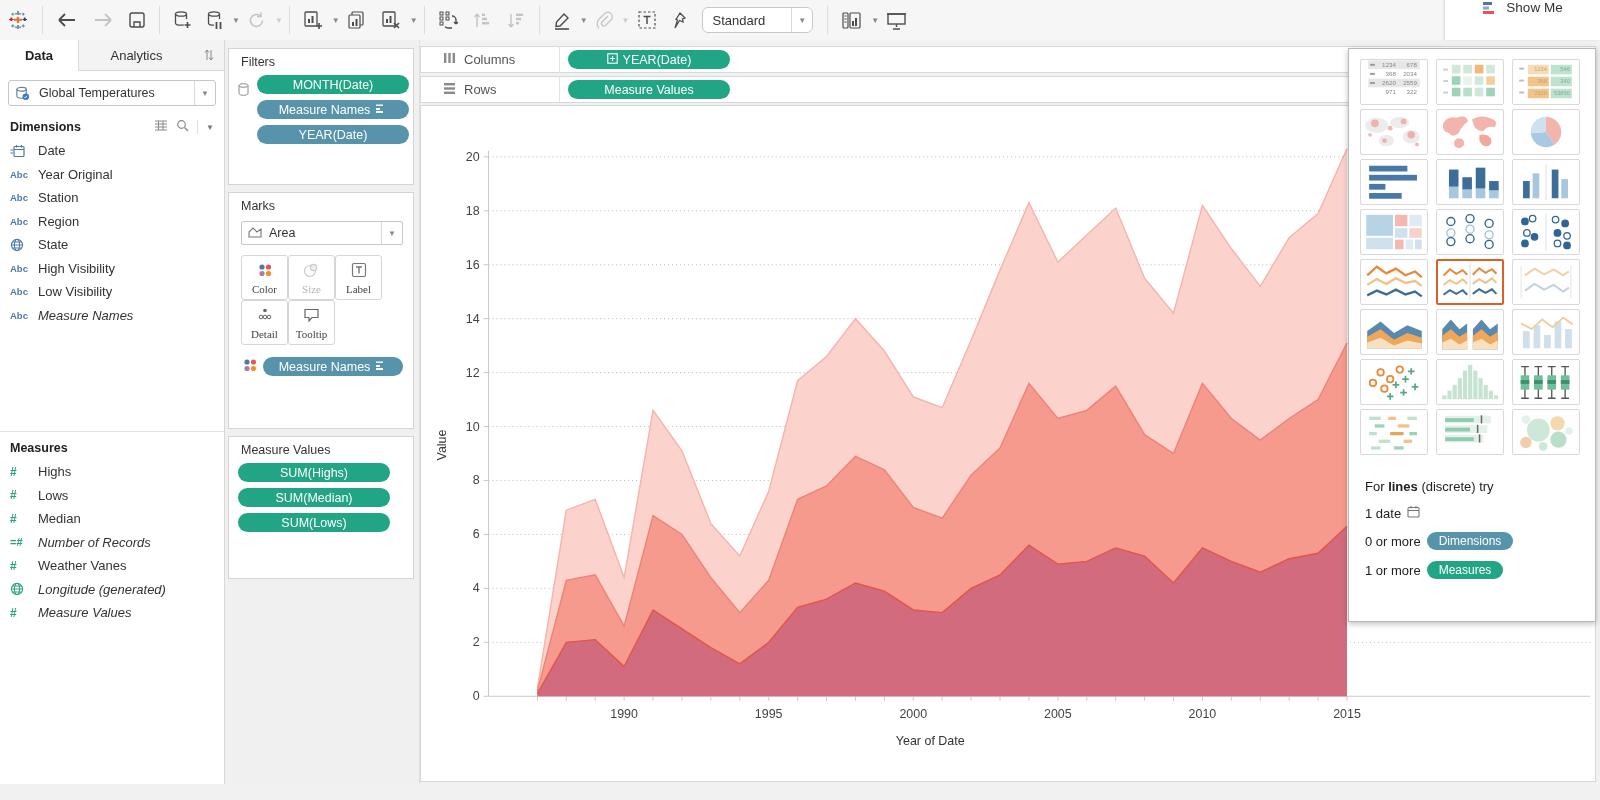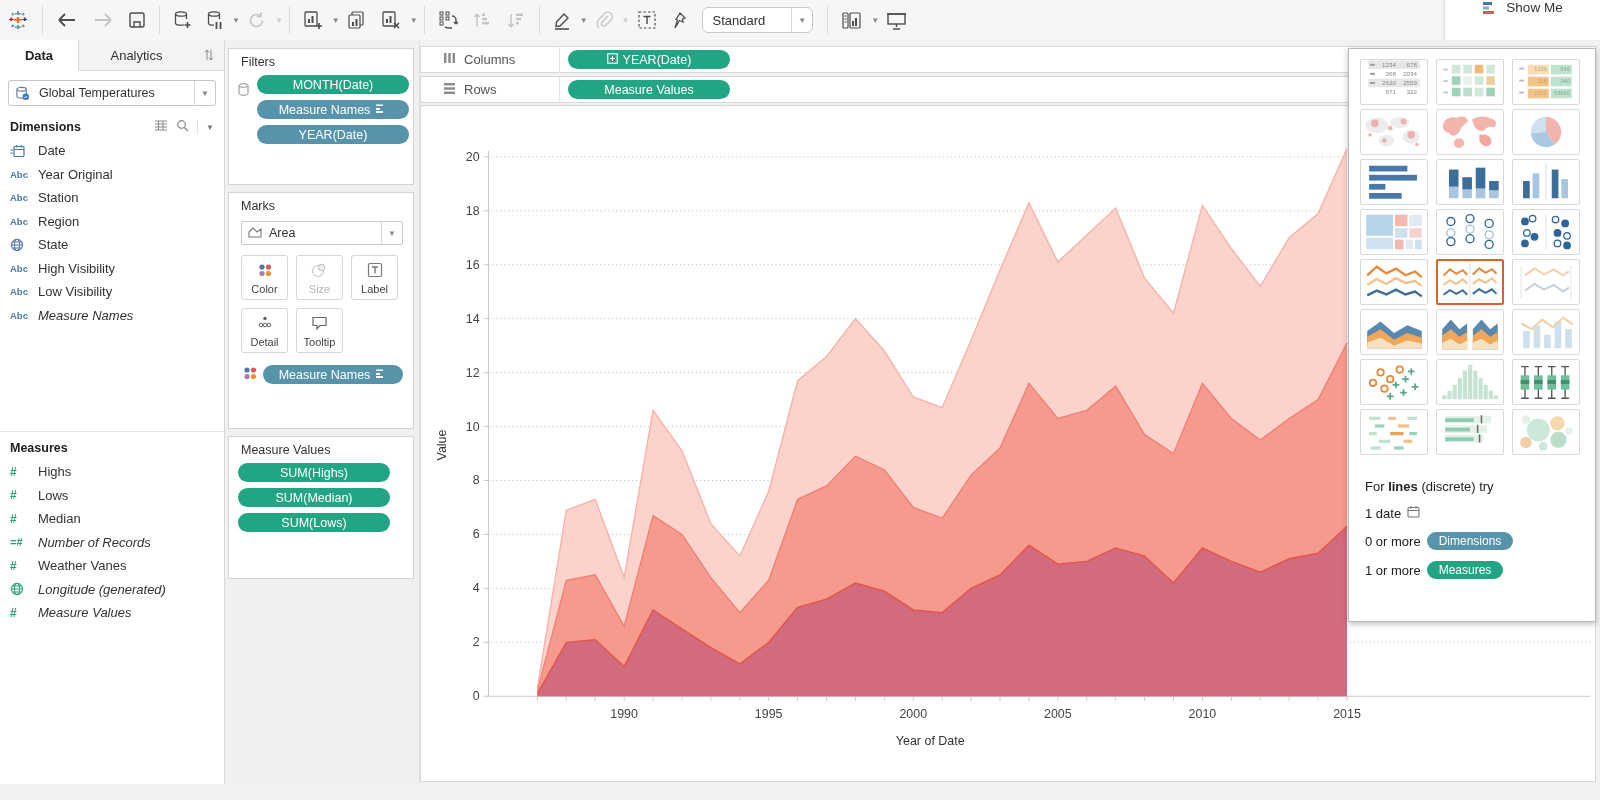--- a/index.html
+++ b/index.html
@@ -53,21 +53,21 @@
   .pill{height:19px;border-radius:10px;color:#fff;font-size:12.5px;display:flex;align-items:center;
         justify-content:center;padding:0 8px;box-sizing:border-box;gap:5px;white-space:nowrap;}
   .pill.green{background:#21a584;}
   .pill.blue{background:#5794ab;}
   .pill-stack{display:flex;flex-direction:column;gap:6px;padding:2px 10px 10px 28px;}
   .pill-stack .pill{width:152px;}
   #filters-card .db-gutter{position:absolute;left:9px;top:34px;}
   #marks-dd{margin:4px 10px 8px 12px;height:22px;border:1px solid #c9c9c9;border-radius:2px;background:#fff;display:flex;align-items:center;}
   #marks-dd .md-label{flex:1;font-size:12.5px;color:#333;padding-left:6px;display:flex;align-items:center;gap:6px;}
   #marks-dd .md-arrow{width:20px;height:100%;border-left:1px solid #d9d9d9;display:flex;align-items:center;justify-content:center;color:#888;font-size:8px;}
-  #marks-btns{display:flex;flex-wrap:wrap;gap:8px;padding:2px 10px 6px 12px;width:170px;}
+  #marks-btns{display:flex;flex-wrap:wrap;padding:2px 10px 6px 12px;width:170px;font-family:Liberation Serif, serif;}
   .mark-btn{width:47px;height:45px;border:1px solid #d6d6d6;border-radius:3px;background:#fff;display:flex;
             flex-direction:column;align-items:center;justify-content:space-between;padding:6px 0 4px;box-sizing:border-box;}
   .mark-btn .mb-label{font-size:11px;color:#444;}
   .mark-btn.dis .mb-label{color:#b5b5b5;}
   #marks-pill-row{display:flex;align-items:center;gap:6px;padding:6px 10px 12px 14px;}
   #marks-pill-row .pill{width:140px;}
 
   
   .shelf{position:absolute;left:420px;width:1176px;height:27px;background:#fff;border:1px solid #d8d8d8;
          box-sizing:border-box;display:flex;align-items:center;}

